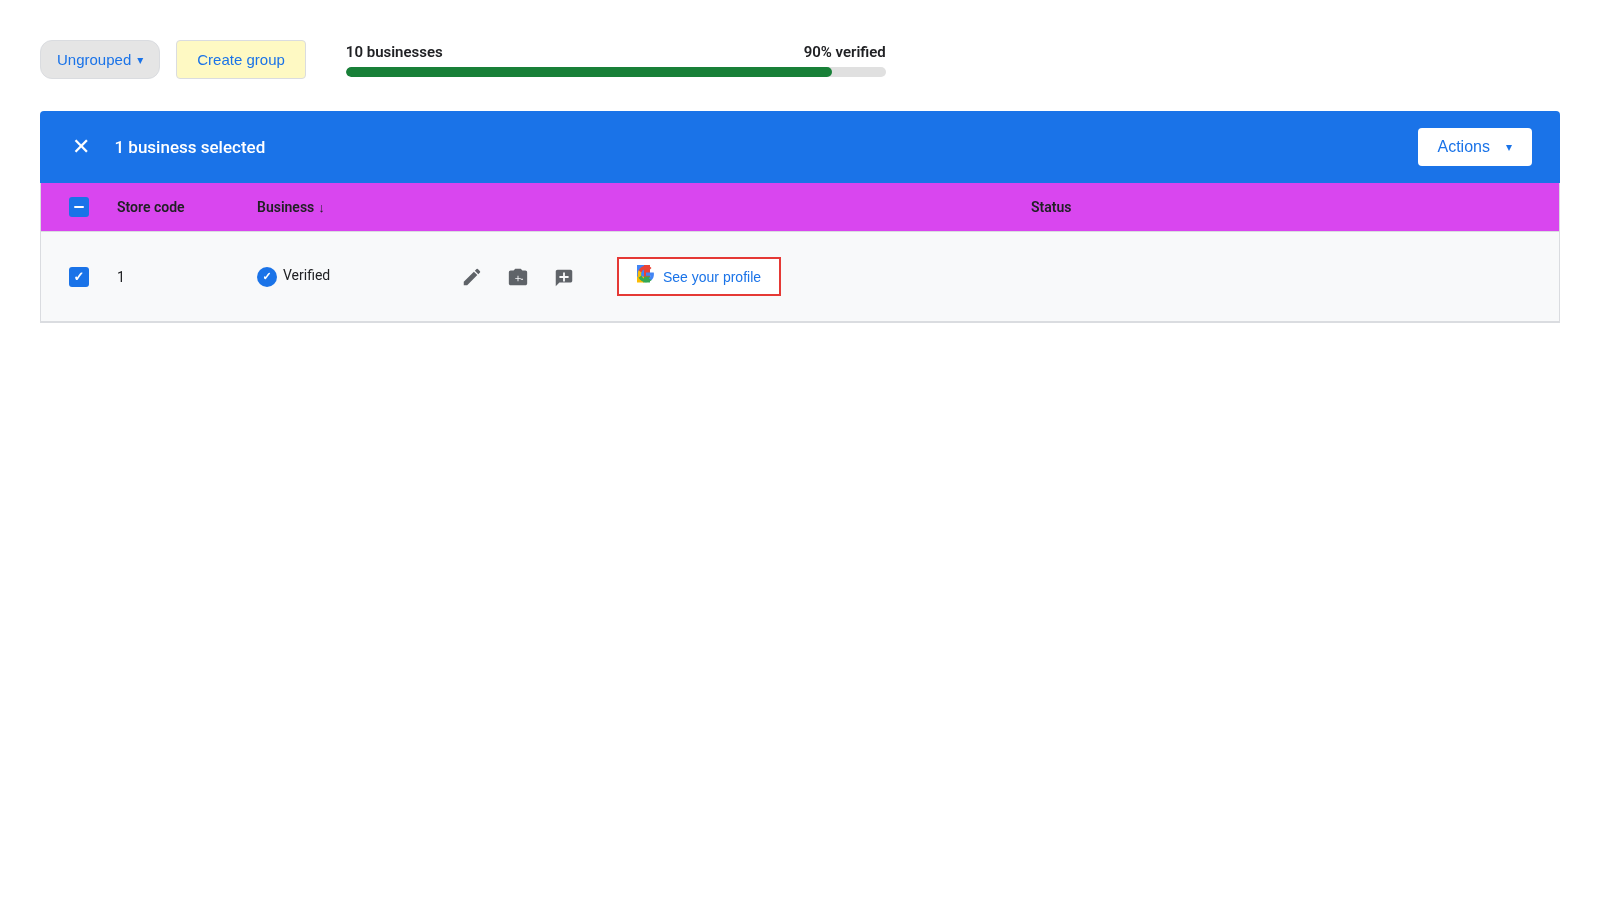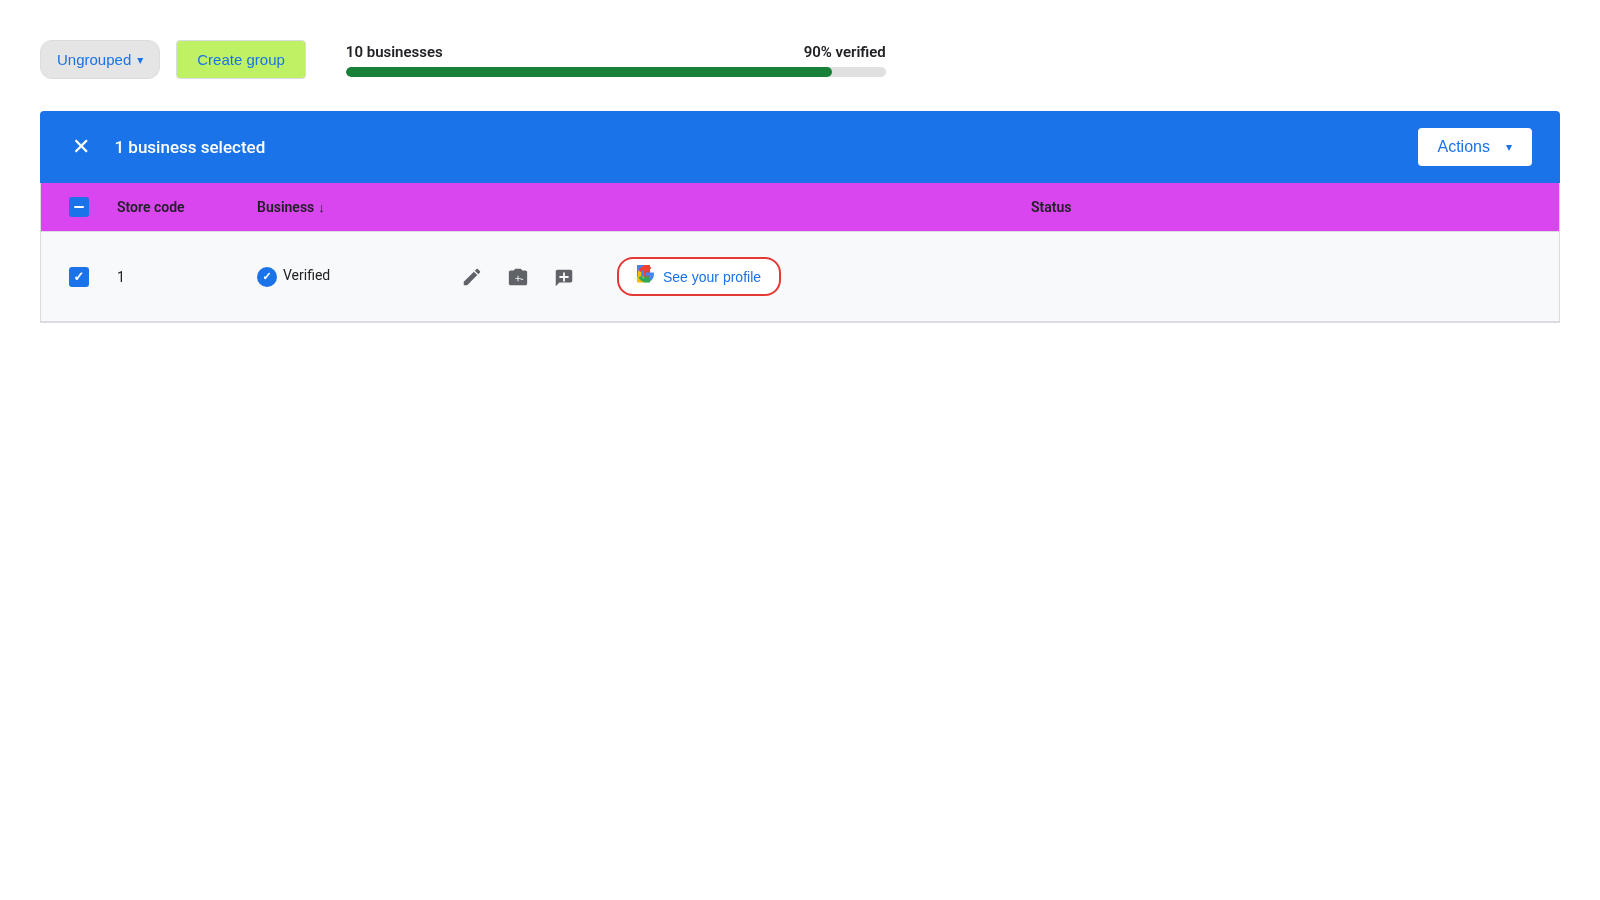--- a/index.html
+++ b/index.html
@@ -41,21 +41,21 @@
       font-size: 12px;
       color: #1a73e8;
     }
 
     .create-group-btn {
       display: flex;
       align-items: center;
       border: 1.5px solid #dadce0;
       border-radius: 4px;
       padding: 10px 20px;
-      background: #bef264;
+      background: #fef9c3;
       color: #1a73e8;
       font-size: 15px;
       font-weight: 500;
       cursor: pointer;
     }
 
     .stats-section {
       display: flex;
       flex-direction: column;
       margin-left: 24px;
@@ -322,21 +322,21 @@
 
     .see-profile-btn-container {
       width: 240px;
       flex-shrink: 0;
       display: flex;
       justify-content: center;
     }
 
     .see-profile-btn {
       border: 2px solid #e53935;
-      border-radius: 16px;
+      border-radius: 0;
       background: #fff;
       padding: 6px 18px;
       cursor: pointer;
       display: flex;
       align-items: center;
       gap: 8px;
       font-size: 14px;
       font-weight: 500;
       color: #1a73e8;
       white-space: nowrap;

